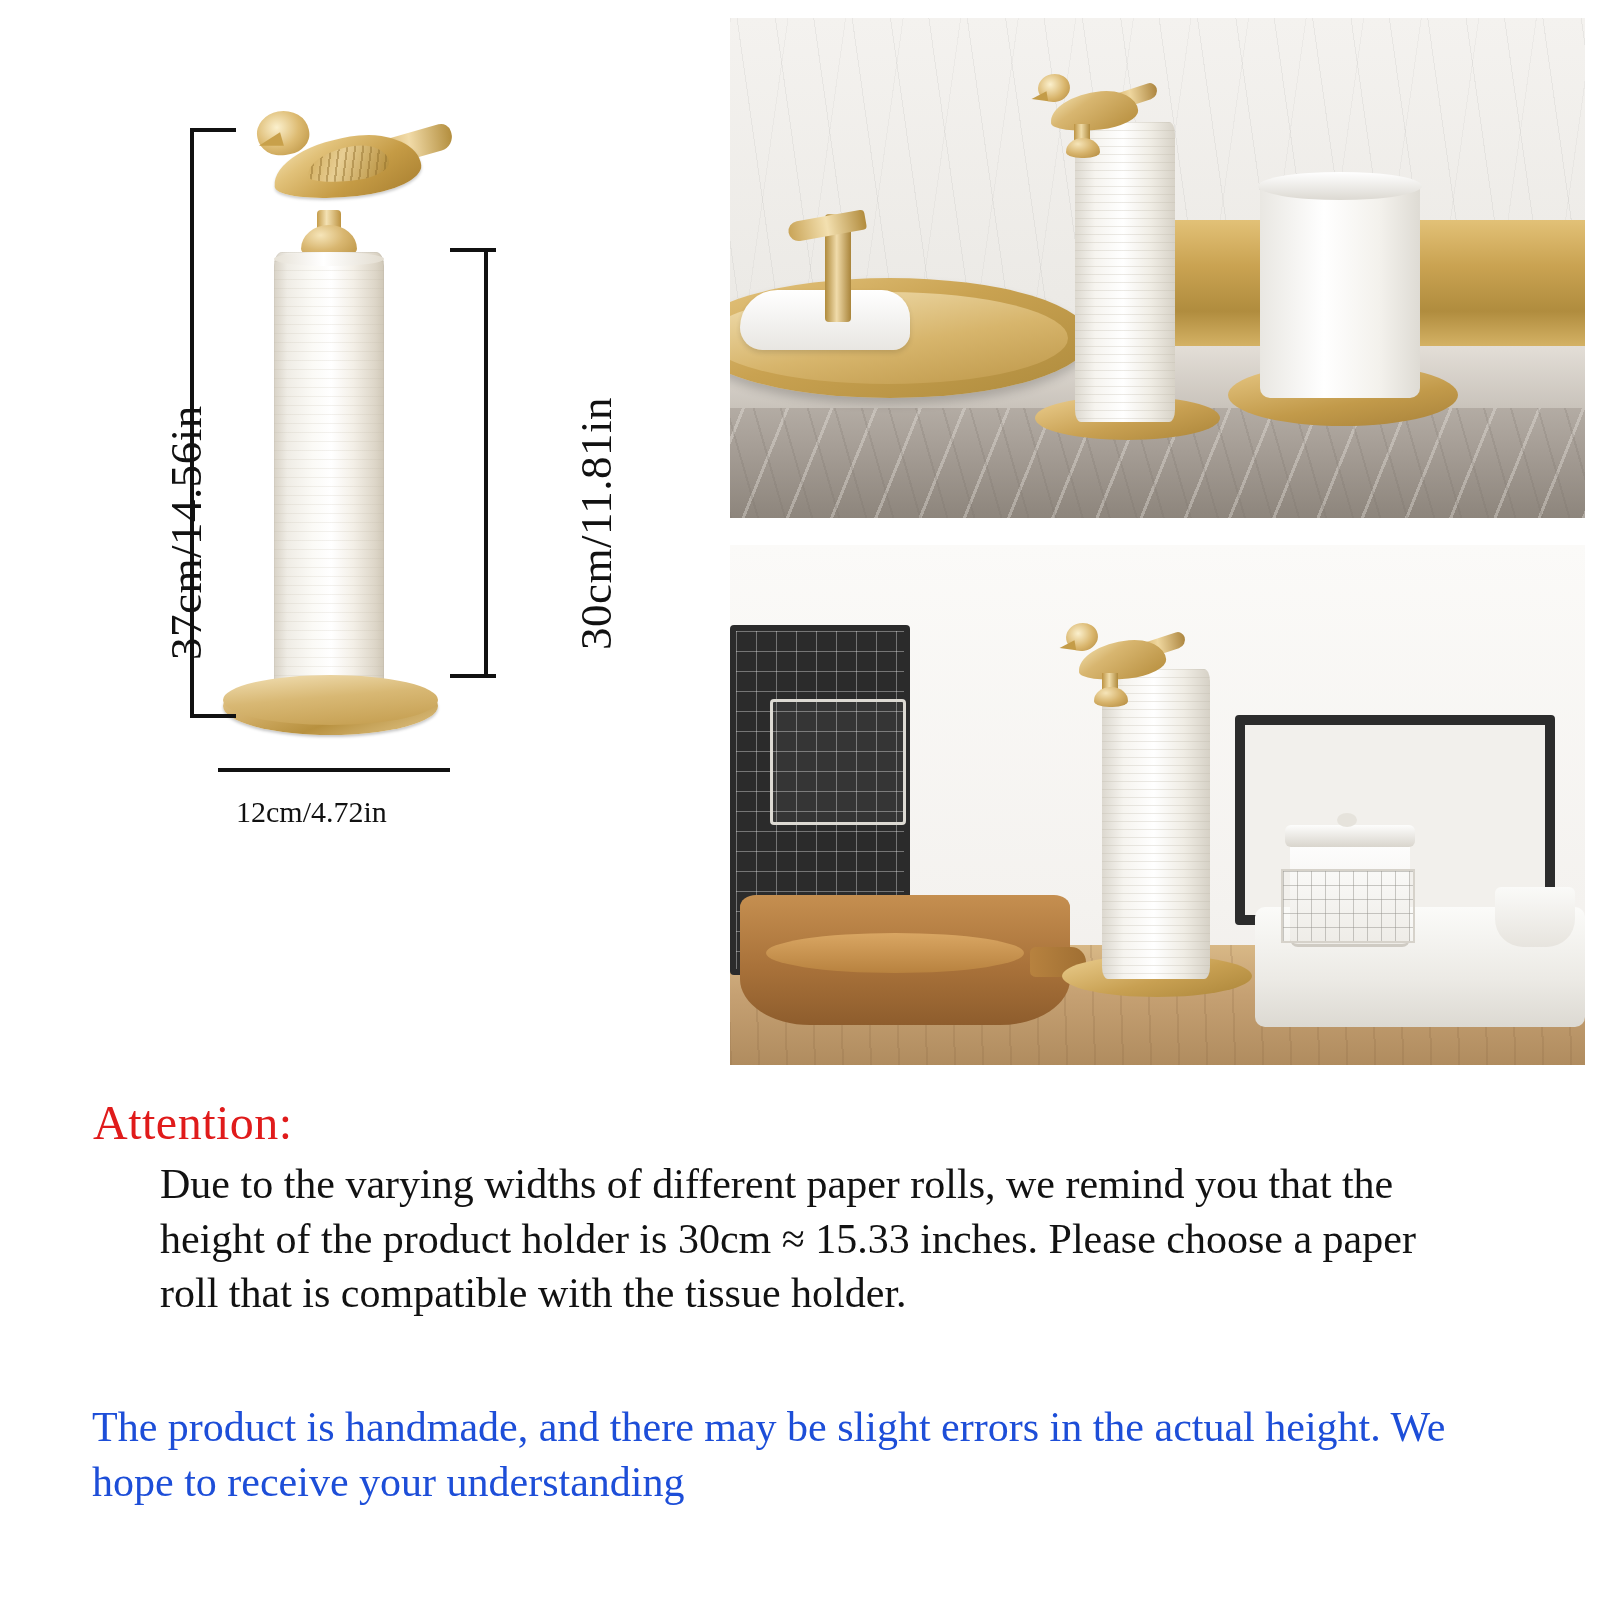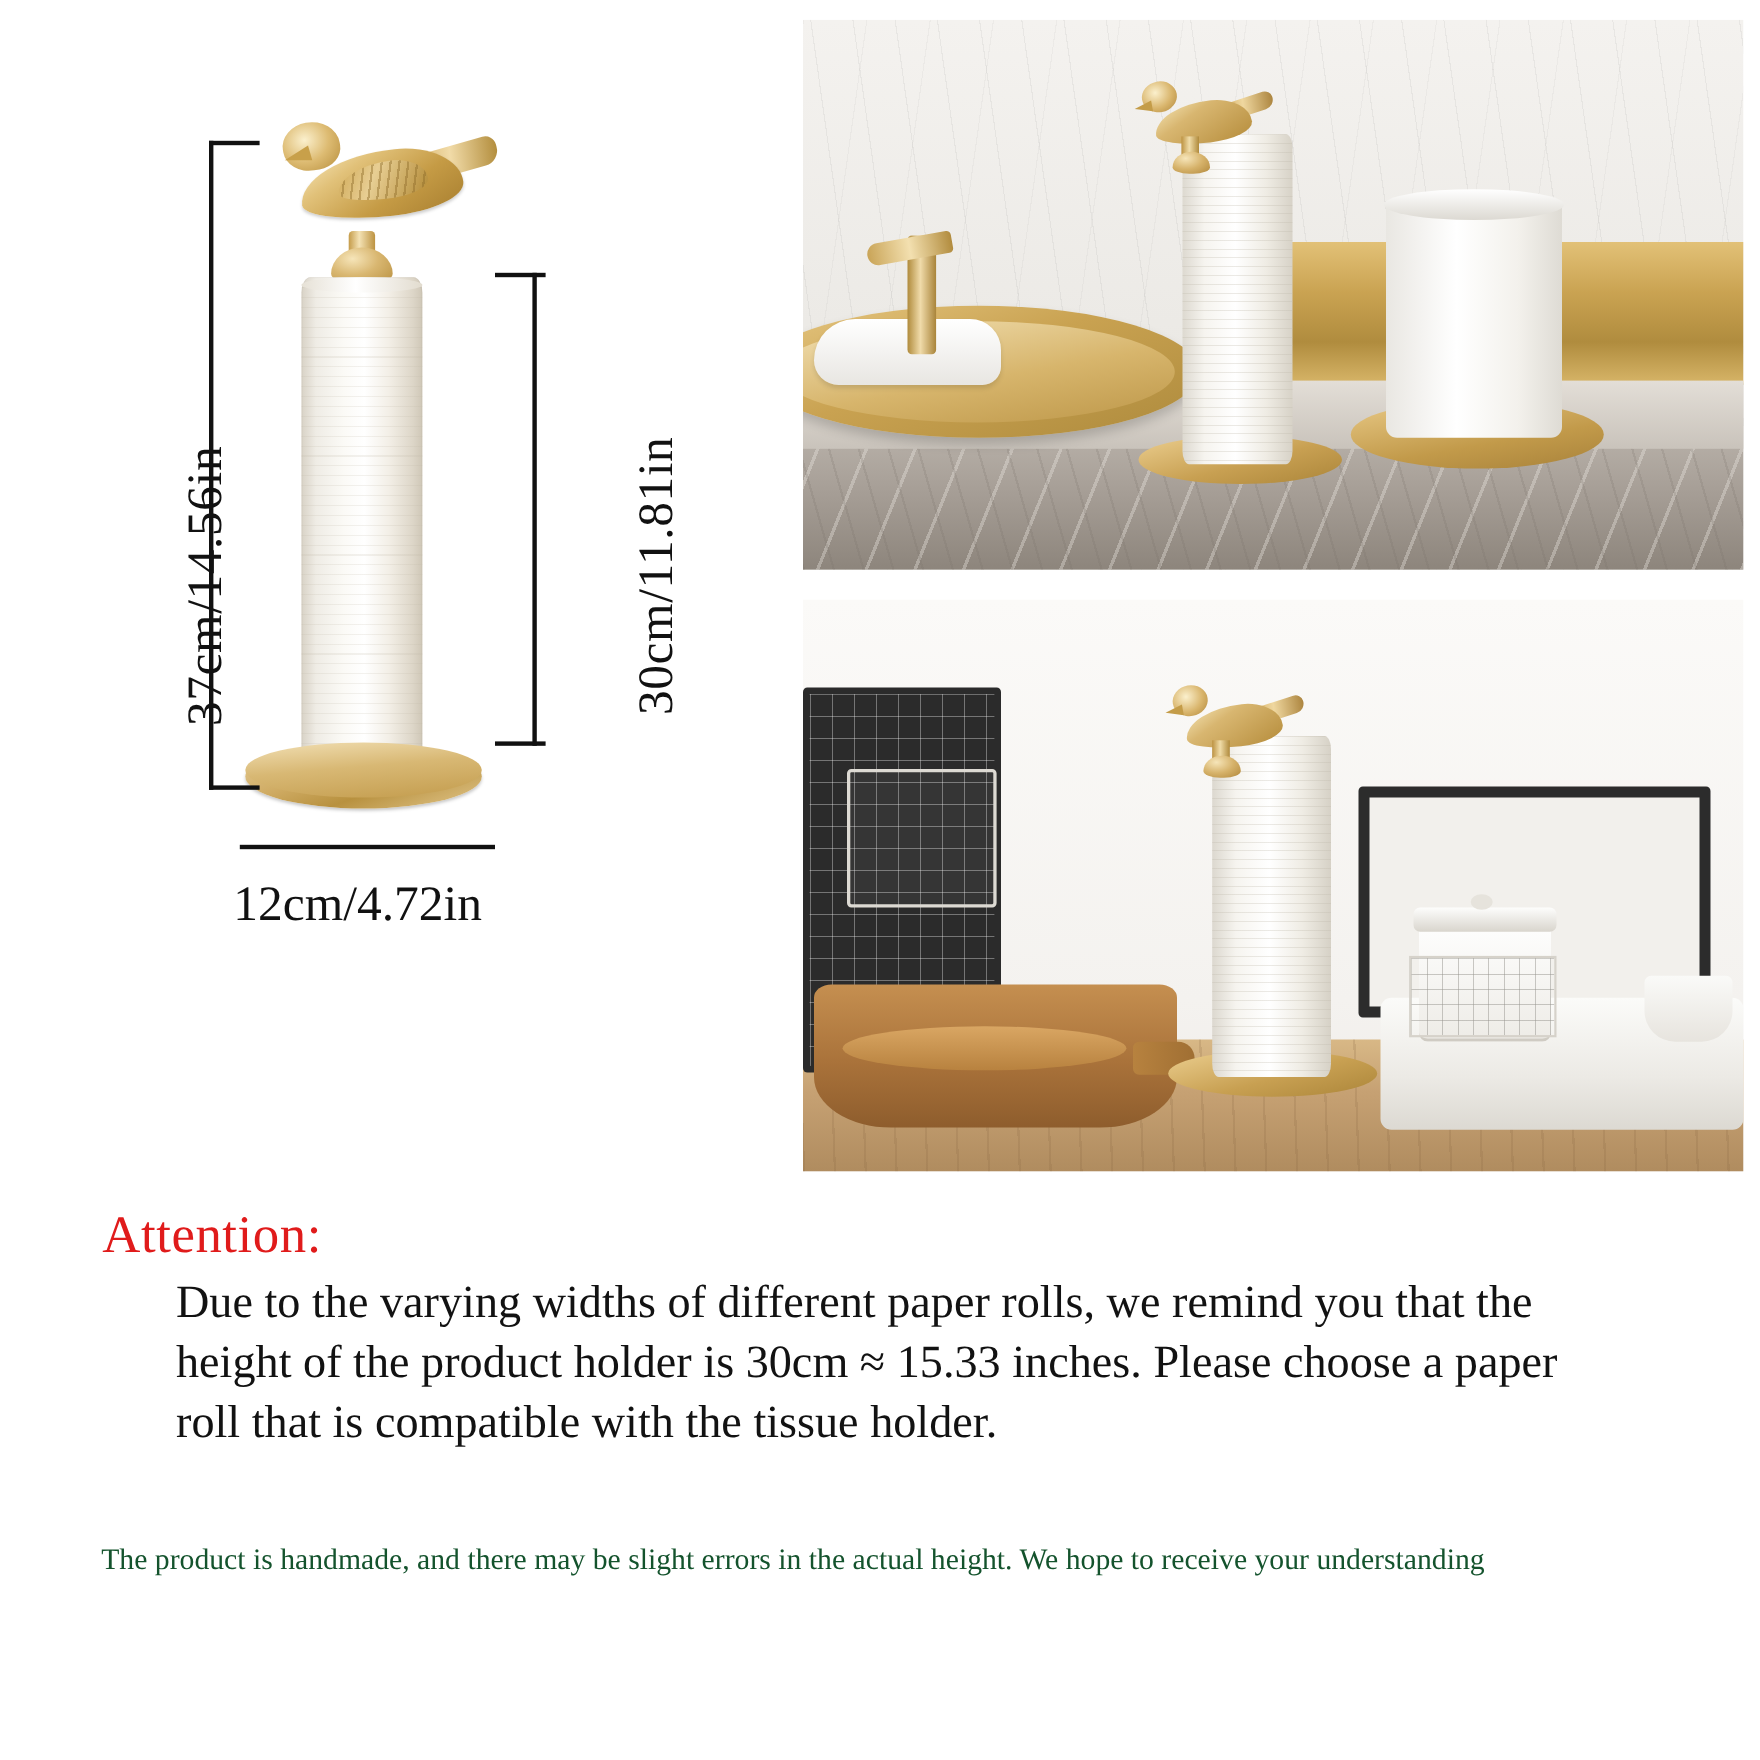--- a/index.html
+++ b/index.html
@@ -198,21 +198,22 @@
     position: absolute;
     transform: rotate(-90deg);
     transform-origin: left top;
     white-space: nowrap;
     font-size: 45px;
     letter-spacing: 0.5px;
   }
   .dim-label-h {
     position: absolute;
     white-space: nowrap;
-    font-size: 45px;
+    font-size: 30px;
+    margin-left: 24px;
   }
 
   
   .photo {
     position: absolute;
     overflow: hidden;
   }
   #photo-bathroom {
     left: 730px;
     top: 18px;
@@ -561,23 +562,23 @@
     position: absolute;
     left: 0;
     top: 1400px;
     width: 1600px;
   }
   #handmade-text {
     position: absolute;
     left: 92px;
     top: 0;
     width: 1420px;
-    font-size: 27px;
+    font-size: 42px;
     line-height: 1.32;
-    color: #14532d;
+    color: #1d4ed8;
   }
 </style>
 </head>
 <body>
 
 <div id="diagram-panel">
 
   <div class="product">
 
     <div class="bird">

